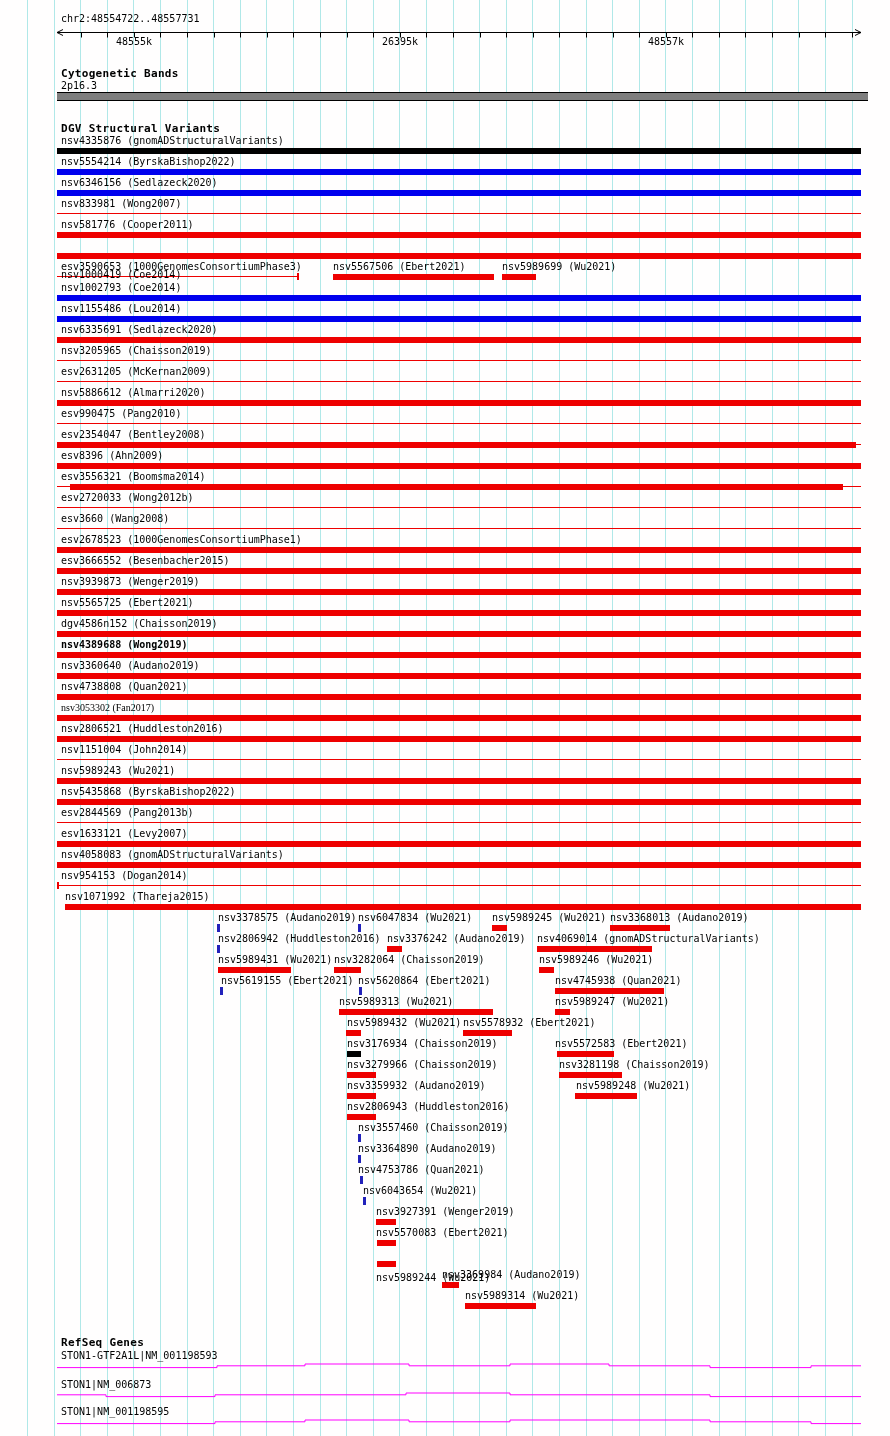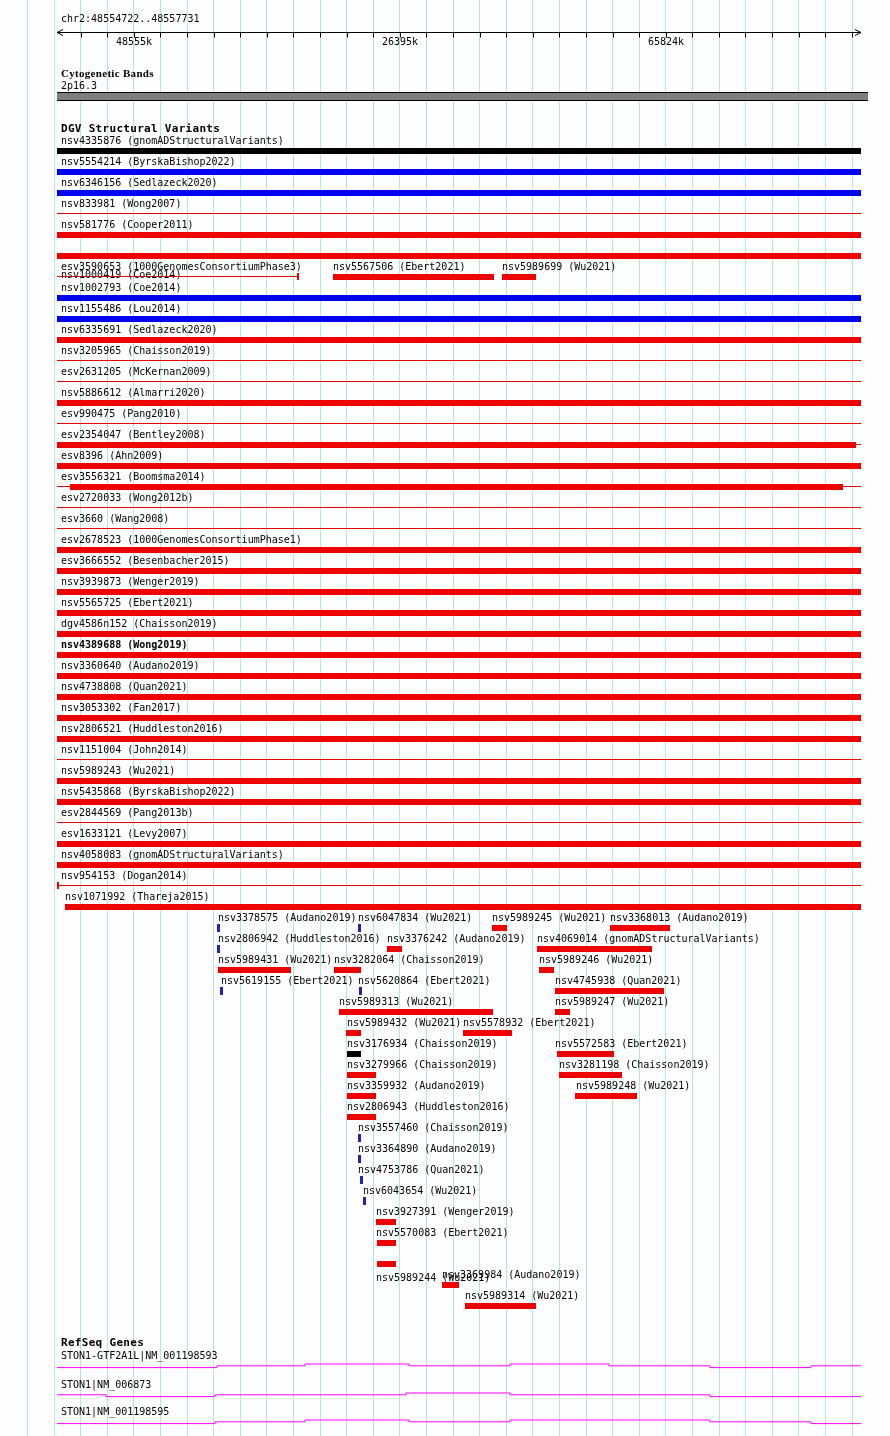--- a/index.html
+++ b/index.html
@@ -57,24 +57,24 @@
       <div class="grid-line" style="left: 851.6px; background: rgb(176, 232, 232);"></div>
     </div>
 
   <div class="mono abs" style="left:61px;top:13px;">chr2:48554722..48557731</div>
   <svg id="ruler-svg" width="890" height="55">
       <path d="M 57 32.5 H 861 M 57 32.5 L 63 29.5 M 57 32.5 L 63 35.5 M 861 32.5 L 855 29.5 M 861 32.5 L 855 35.5 M 81.5 32.5 V 37.5 M 107.5 32.5 V 37.5 M 134.5 32.5 V 37.5 M 160.5 32.5 V 37.5 M 187.5 32.5 V 37.5 M 214.5 32.5 V 37.5 M 240.5 32.5 V 37.5 M 267.5 32.5 V 37.5 M 293.5 32.5 V 37.5 M 320.5 32.5 V 37.5 M 347.5 32.5 V 37.5 M 373.5 32.5 V 37.5 M 400.5 32.5 V 37.5 M 426.5 32.5 V 37.5 M 453.5 32.5 V 37.5 M 480.5 32.5 V 37.5 M 506.5 32.5 V 37.5 M 533.5 32.5 V 37.5 M 559.5 32.5 V 37.5 M 586.5 32.5 V 37.5 M 613.5 32.5 V 37.5 M 639.5 32.5 V 37.5 M 666.5 32.5 V 37.5 M 692.5 32.5 V 37.5 M 719.5 32.5 V 37.5 M 745.5 32.5 V 37.5 M 772.5 32.5 V 37.5 M 799.5 32.5 V 37.5 M 825.5 32.5 V 37.5 M 852.5 32.5 V 37.5" stroke="#000000" fill="none"></path>
     </svg>
   <div id="ruler-labels">
       <div class="mono abs" style="left: 116px; top: 36px;">48555k</div>
       <div class="mono abs" style="left: 382px; top: 36px;">26395k</div>
-      <div class="mono abs" style="left: 648px; top: 36px;">65824k</div>
-    </div>
-
-  <div class="hdr abs" style="left:61px;top:67px;font-family:Liberation Serif, serif;">Cytogenetic Bands</div>
+      <div class="mono abs" style="left: 648px; top: 36px;">48557k</div>
+    </div>
+
+  <div class="hdr abs" style="left:61px;top:67px;">Cytogenetic Bands</div>
   <div class="mono abs" style="left:61px;top:80px;">2p16.3</div>
   <div class="abs" id="cytoband-bar" style="left: 57px; top: 92px; width: 811px; height: 9px; background: rgb(126, 126, 126); border-top: 1px solid rgb(0, 0, 0); border-bottom: 1px solid rgb(0, 0, 0); box-sizing: border-box; z-index: 2;"></div>
 
   <div class="hdr abs" style="left:61px;top:122px;">DGV Structural Variants</div>
   <div id="dgv-rows">
       <div class="mono vlabel" style="left: 61px; top: 135px;">nsv4335876 (gnomADStructuralVariants)</div>
       <div class="seg seg-T" style="left: 57px; background: rgb(0, 0, 0); width: 804px; top: 148px;"></div>
       <div class="mono vlabel" style="left: 61px; top: 156px;">nsv5554214 (ByrskaBishop2022)</div>
       <div class="seg seg-T" style="left: 57px; background: rgb(0, 0, 238); width: 804px; top: 169px;"></div>
       <div class="mono vlabel" style="left: 61px; top: 177px;">nsv6346156 (Sedlazeck2020)</div>
@@ -128,21 +128,21 @@
       <div class="mono vlabel" style="left: 61px; top: 597px;">nsv5565725 (Ebert2021)</div>
       <div class="seg seg-T" style="left: 57px; background: rgb(238, 0, 0); width: 804px; top: 610px;"></div>
       <div class="mono vlabel" style="left: 61px; top: 618px;">dgv4586n152 (Chaisson2019)</div>
       <div class="seg seg-T" style="left: 57px; background: rgb(238, 0, 0); width: 804px; top: 631px;"></div>
       <div class="mono vlabel" style="left: 61px; top: 639px; font-weight: bold;">nsv4389688 (Wong2019)</div>
       <div class="seg seg-T" style="left: 57px; background: rgb(238, 0, 0); width: 804px; top: 652px;"></div>
       <div class="mono vlabel" style="left: 61px; top: 660px;">nsv3360640 (Audano2019)</div>
       <div class="seg seg-T" style="left: 57px; background: rgb(238, 0, 0); width: 804px; top: 673px;"></div>
       <div class="mono vlabel" style="left: 61px; top: 681px;">nsv4738808 (Quan2021)</div>
       <div class="seg seg-T" style="left: 57px; background: rgb(238, 0, 0); width: 804px; top: 694px;"></div>
-      <div class="mono vlabel" style="left: 61px; top: 702px;">nsv3053302 (Fan2017)</div>
+      <div class="mono vlabel" style="left: 61px; top: 702px; font-family: Liberation Serif, serif;">nsv3053302 (Fan2017)</div>
       <div class="seg seg-T" style="left: 57px; background: rgb(238, 0, 0); width: 804px; top: 715px;"></div>
       <div class="mono vlabel" style="left: 61px; top: 723px;">nsv2806521 (Huddleston2016)</div>
       <div class="seg seg-T" style="left: 57px; background: rgb(238, 0, 0); width: 804px; top: 736px;"></div>
       <div class="mono vlabel" style="left: 61px; top: 744px;">nsv1151004 (John2014)</div>
       <div class="seg seg-t" style="left: 57px; background: rgb(238, 0, 0); width: 804px; top: 759px;"></div>
       <div class="mono vlabel" style="left: 61px; top: 765px;">nsv5989243 (Wu2021)</div>
       <div class="seg seg-T" style="left: 57px; background: rgb(238, 0, 0); width: 804px; top: 778px;"></div>
       <div class="mono vlabel" style="left: 61px; top: 786px;">nsv5435868 (ByrskaBishop2022)</div>
       <div class="seg seg-T" style="left: 57px; background: rgb(238, 0, 0); width: 804px; top: 799px;"></div>
       <div class="mono vlabel" style="left: 61px; top: 807px;">esv2844569 (Pang2013b)</div>

